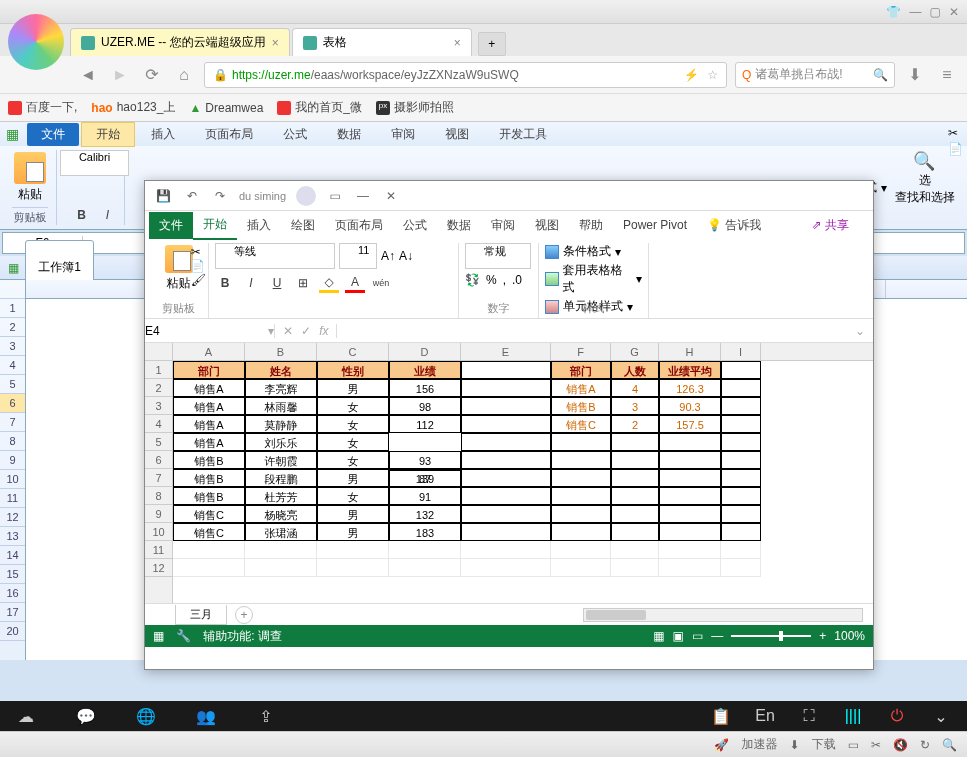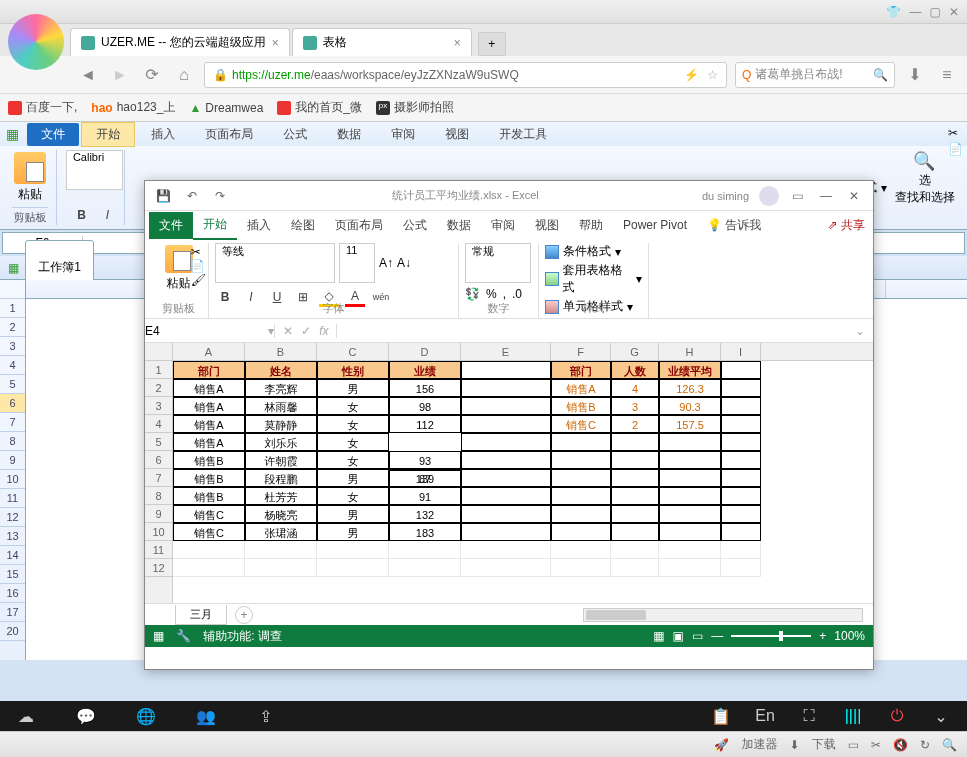--- a/index.html
+++ b/index.html
@@ -2,21 +2,21 @@
 <html><head>
 <meta charset="utf-8">
 <style>
 *{box-sizing:border-box;margin:0;padding:0;font-family:"Microsoft YaHei",Arial,sans-serif;font-size:12px}
 body{background:#fff;width:967px;height:757px;overflow:hidden;position:relative}
 .browser-top{height:24px;background:linear-gradient(#f0f0f0,#e0e0e0);border-bottom:1px solid #ccc;display:flex;justify-content:flex-end;align-items:center;padding:0 8px;gap:8px}
 .browser-top span{color:#888;cursor:pointer}
 .tab-bar{height:32px;background:#e8e8e8;display:flex;align-items:flex-end;padding-left:70px}
 .logo{position:absolute;left:8px;top:14px;width:56px;height:56px;border-radius:50%;background:conic-gradient(#ff6b9d,#ffd93d,#6bcf7f,#4ecdc4,#a78bfa,#ff6b9d);z-index:10}
 .tab{height:28px;background:#fff;border:1px solid #ccc;border-bottom:none;border-radius:4px 4px 0 0;padding:0 10px;display:flex;align-items:center;gap:6px;margin-right:2px;min-width:180px}
-.tab.inactive{background:#ffffff}
+.tab.inactive{background:#fef9c3}
 .tab-icon{width:14px;height:14px;background:#4a9;border-radius:2px}
 .tab-close{color:#888;margin-left:auto}
 .new-tab{width:28px;height:24px;background:#ddd;border:1px solid #ccc;border-radius:2px;display:flex;align-items:center;justify-content:center;margin-left:4px}
 .addr-bar{height:38px;background:#f5f5f5;display:flex;align-items:center;padding:0 8px 0 76px;gap:8px;border-bottom:1px solid #ddd}
 .nav-btn{width:24px;height:24px;color:#888;display:flex;align-items:center;justify-content:center;font-size:16px}
 .url-box{flex:1;height:26px;border:1px solid #ccc;border-radius:3px;background:#fff;padding:0 8px;display:flex;align-items:center;color:#090}
 .url-host{color:#090}
 .url-path{color:#666}
 .search-box{width:160px;height:26px;border:1px solid #ccc;border-radius:3px;background:#fff;padding:0 6px;display:flex;align-items:center;color:#888;font-size:11px}
 .bookmarks{height:28px;background:#f5f5f5;display:flex;align-items:center;padding:0 8px;gap:14px;border-bottom:1px solid #ccc}
@@ -47,26 +47,26 @@
 .col-hdr.N{width:170px}
 .grid-right{flex:1}
 .inner-excel{position:absolute;left:144px;top:58px;width:730px;height:490px;background:#fff;border:1px solid #888;box-shadow:0 2px 12px rgba(0,0,0,0.3);z-index:20}
 .inner-title{height:30px;display:flex;align-items:center;padding:0 10px;gap:10px;border-bottom:1px solid #ddd}
 .inner-title .doc{flex:1;text-align:center;color:#888;font-size:11px}
 .qat-btn{width:18px;height:18px;color:#666;display:flex;align-items:center;justify-content:center}
 .inner-menu{height:28px;display:flex;align-items:center;padding-left:4px;gap:0}
 .inner-menu-item{padding:5px 10px;color:#444;font-size:12px}
 .inner-menu-item.file2{background:#0f7b3e;color:#fff}
 .inner-menu-item.active2{border-bottom:2px solid #0f7b3e;color:#0f7b3e}
-.share{margin-left:auto;color:#b91c1c;padding-right:8px}
+.share{margin-left:auto;color:#a21caf;padding-right:24px}
 .inner-ribbon{height:80px;border-bottom:1px solid #ddd;display:flex;padding:4px 4px 0}
 .ir-group{border-right:1px solid #e0e0e0;padding:0 6px;display:flex;flex-direction:column;position:relative}
 .ir-group-label{position:absolute;bottom:2px;left:0;right:0;text-align:center;font-size:11px;color:#888}
 .ir-top{display:flex;gap:4px;align-items:center;flex-wrap:wrap}
-.font-sel{border:1px solid #ccc;height:40px;padding:0 18px 0 6px;font-size:11px;background:#fff}
+.font-sel{border:1px solid #ccc;height:26px;padding:0 18px 0 18px;font-size:11px;background:#fff}
 .btn-row{display:flex;gap:6px;margin-top:4px}
 .fmt-btn{width:20px;height:20px;display:flex;align-items:center;justify-content:center;color:#444}
 .align-grid{display:grid;grid-template-columns:repeat(3,18px);gap:2px}
 .align-btn{width:18px;height:18px;background:linear-gradient(#fff,#eee);border:1px solid #ddd}
 .align-btn.sel{background:#c8e0c0;border-color:#8c8}
 .cond-list{display:flex;flex-direction:column;gap:2px;font-size:11px}
 .cond-item{display:flex;align-items:center;gap:4px}
 .cond-icon{width:14px;height:14px;background:linear-gradient(#8cf,#48c);border:1px solid #48c}
 .inner-formula{height:24px;border-bottom:1px solid #ddd;display:flex;align-items:center}
 .inner-name{width:130px;border-right:1px solid #ddd;padding:0 0;display:flex;align-items:center;justify-content:space-between}
@@ -250,21 +250,20 @@
         <div class="col-hdr N" style="margin-left:690px">N</div>
       </div>
     </div>
   </div>
 
   <div class="inner-excel">
     <div class="inner-title">
       <div class="qat-btn">💾</div>
       <div class="qat-btn">↶</div>
       <div class="qat-btn">↷</div>
-      <div class="doc">统计员工平均业绩.xlsx - Excel</div>
       <span style="color:#888;font-size:11px">du siming</span>
       <div style="width:20px;height:20px;border-radius:50%;background:#dde"></div>
       <div class="qat-btn">▭</div>
       <div class="qat-btn">—</div>
       <div class="qat-btn">✕</div>
     </div>
     <div class="inner-menu">
       <div class="inner-menu-item file2">文件</div>
       <div class="inner-menu-item active2">开始</div>
       <div class="inner-menu-item">插入</div>
@@ -307,21 +306,20 @@
               <i>I</i>
             </div>
           <div class="fmt-btn">
               <u>U</u>
             </div>
           <div class="fmt-btn">⊞</div>
           <div class="fmt-btn" style="border-bottom:3px solid #fc0">◇</div>
           <div class="fmt-btn" style="border-bottom:3px solid #f00">A</div>
           <div class="fmt-btn" style="font-size:9px">wén</div>
         </div>
-        <div class="ir-group-label">字体</div>
       </div>
       <div class="ir-group" style="width:80px">
         <div class="font-sel" style="width:66px">常规</div>
         <div class="btn-row" style="font-size:10px">
           <span>💱</span>
           <span>%</span>
           <span>,</span>
           <span>.0</span>
         </div>
         <div class="ir-group-label">数字</div>

